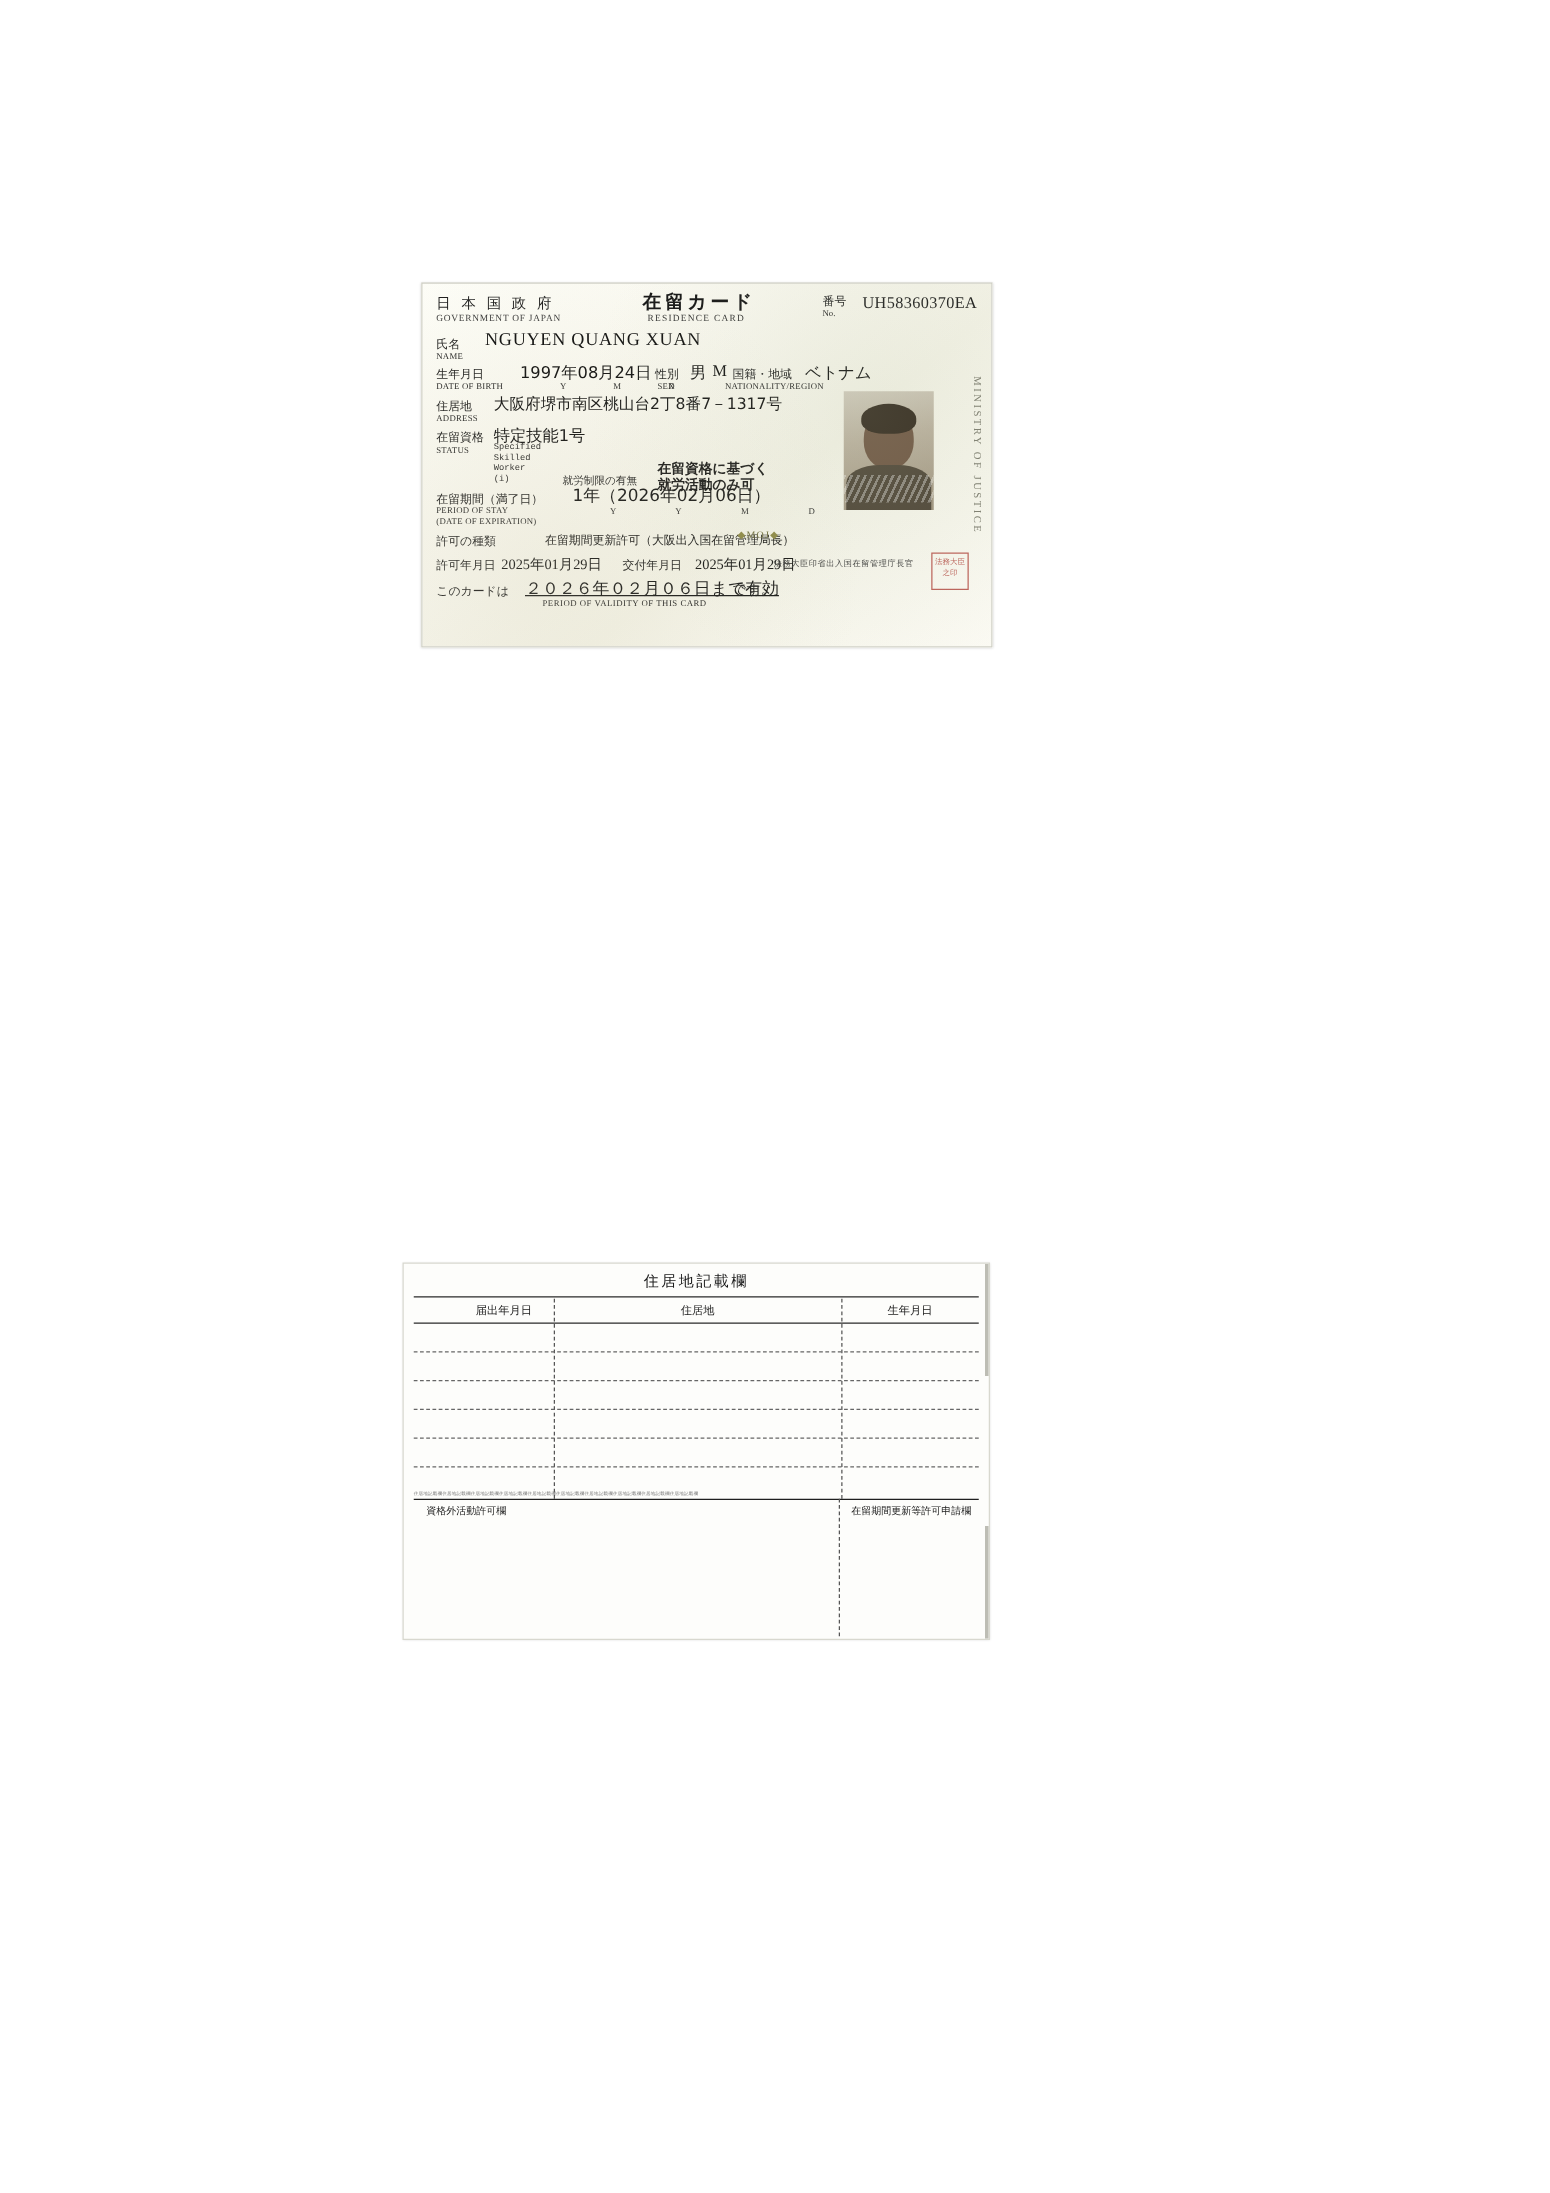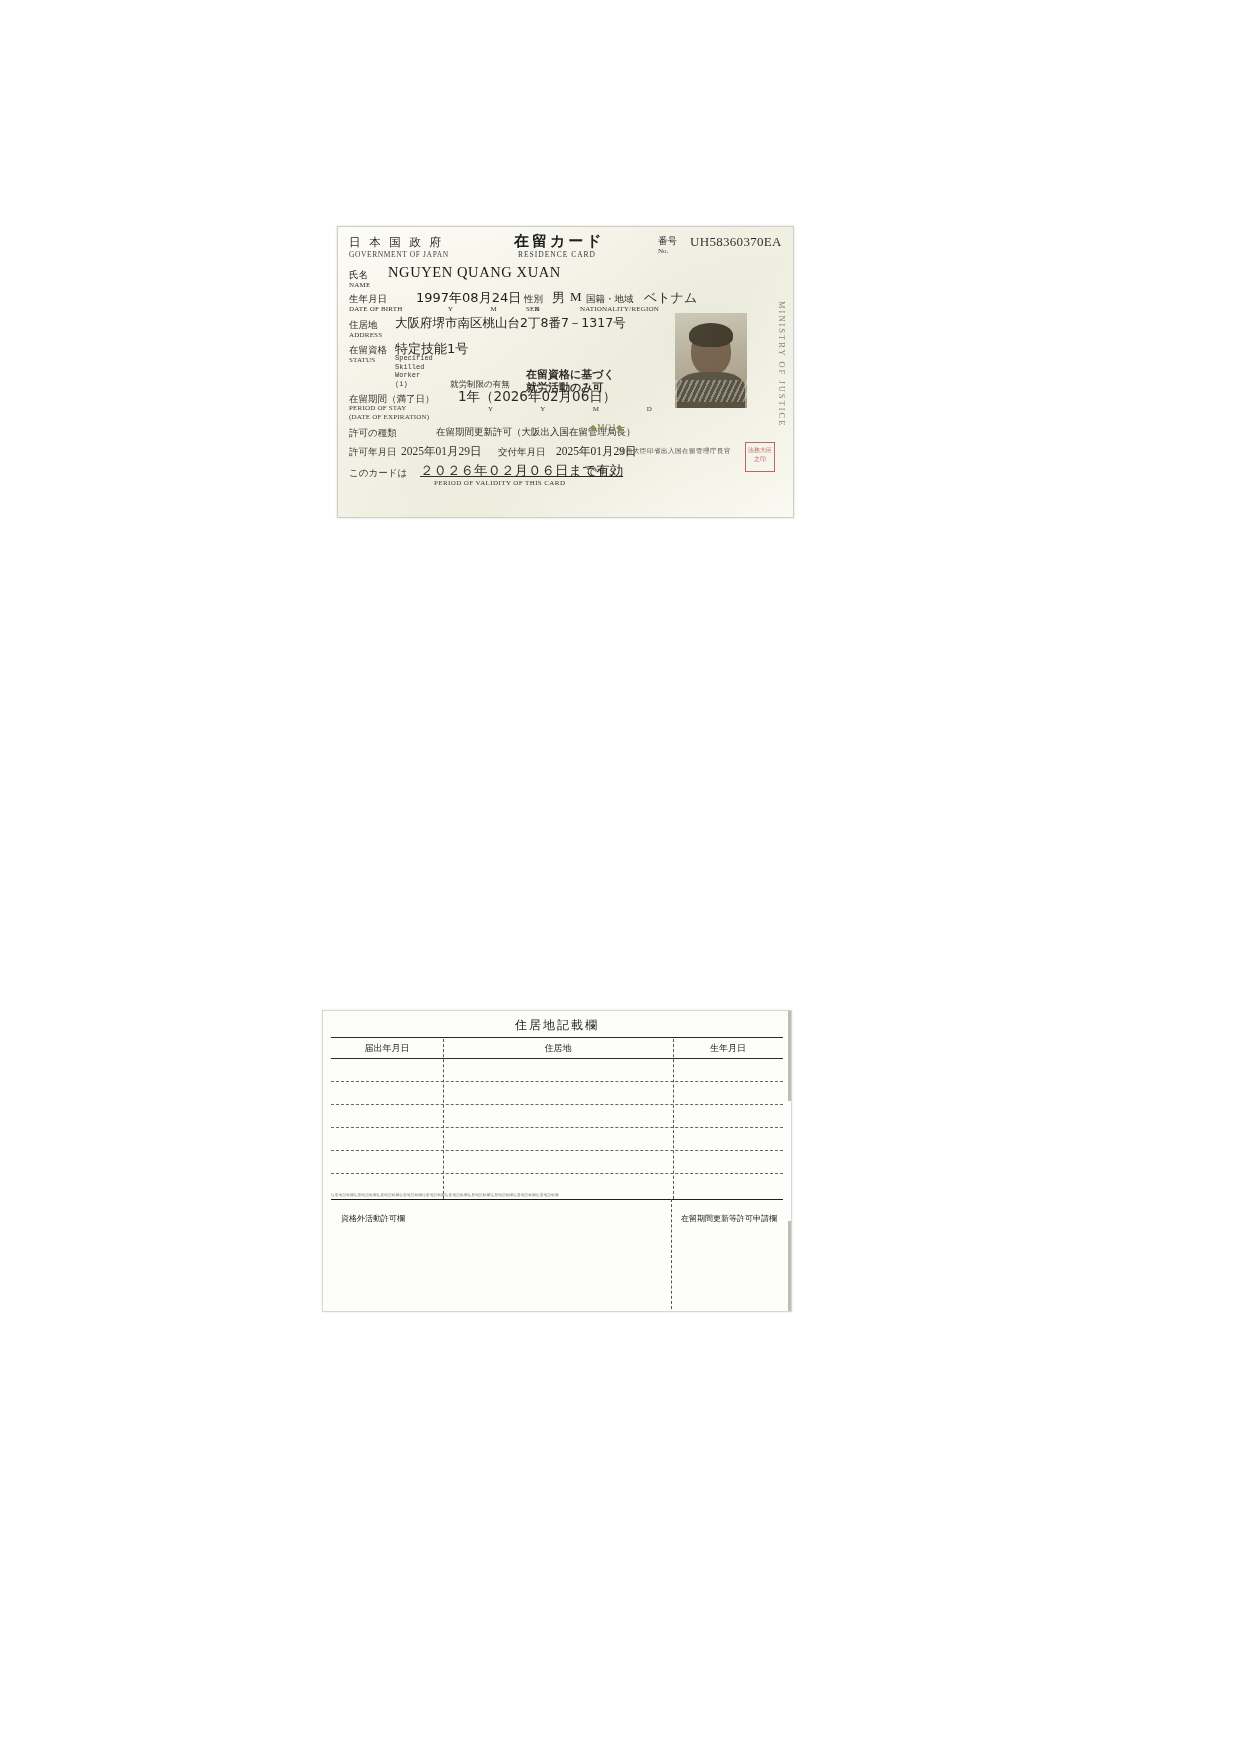--- a/index.html
+++ b/index.html
@@ -199,21 +199,21 @@
   }
   .back-rule {
     position: absolute; left: 8px; right: 8px; top: 26px;
     border-top: 1px solid #2a2a2a;
   }
   .hdr {
     position: absolute; top: 28px; height: 19px;
     font-family: "DejaVu Sans", sans-serif; font-size: 9px; color: #1a1a1a;
     display: flex; align-items: center; justify-content: center;
   }
-  .hdr-a { left: 8px; width: 112px; }
+  .hdr-a { left: 24px; width: 112px; }
   .hdr-b { left: 120px; width: 230px; }
   .hdr-c { left: 350px; width: 110px; }
   .hdr-rule {
     position: absolute; left: 8px; right: 8px; top: 47px;
     border-top: 1px solid #2a2a2a;
   }
   .vline {
     position: absolute; top: 28px; height: 160px;
     border-left: 1px dashed #555;
   }
@@ -221,21 +221,21 @@
   .vline-2 { left: 350px; }
   .rowline {
     position: absolute; left: 8px; right: 8px;
     border-top: 1px dashed #666;
   }
   .thick-rule {
     position: absolute; left: 8px; right: 8px; top: 188px;
     border-top: 1.5px solid #1f1f1f;
   }
   .bot-label {
-    position: absolute; top: 202px;
+    position: absolute; top: 192px;
     font-family: Liberation Mono, monospace; font-size: 8px; color: #1a1a1a;
   }
   .bot-label-a { left: 18px; }
   .bot-label-b { left: 358px; }
   .bot-vline {
     position: absolute; left: 348px; top: 188px; height: 110px;
     border-left: 1px dashed #555;
   }
   .edge-notch {
     position: absolute; right: 0; top: 0; width: 3px; height: 300px;

